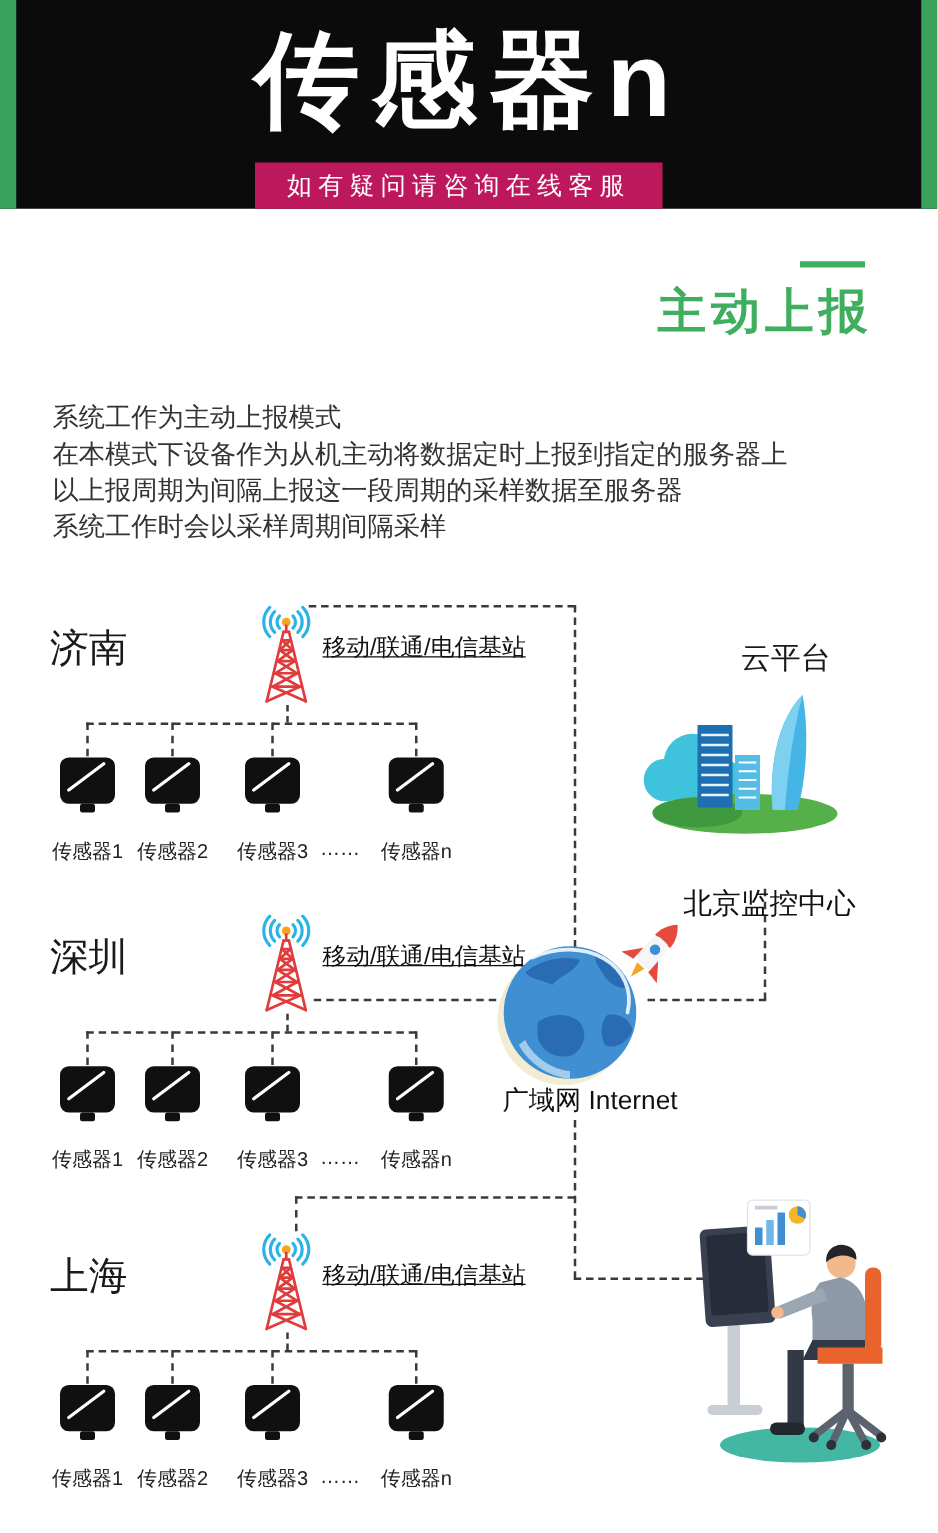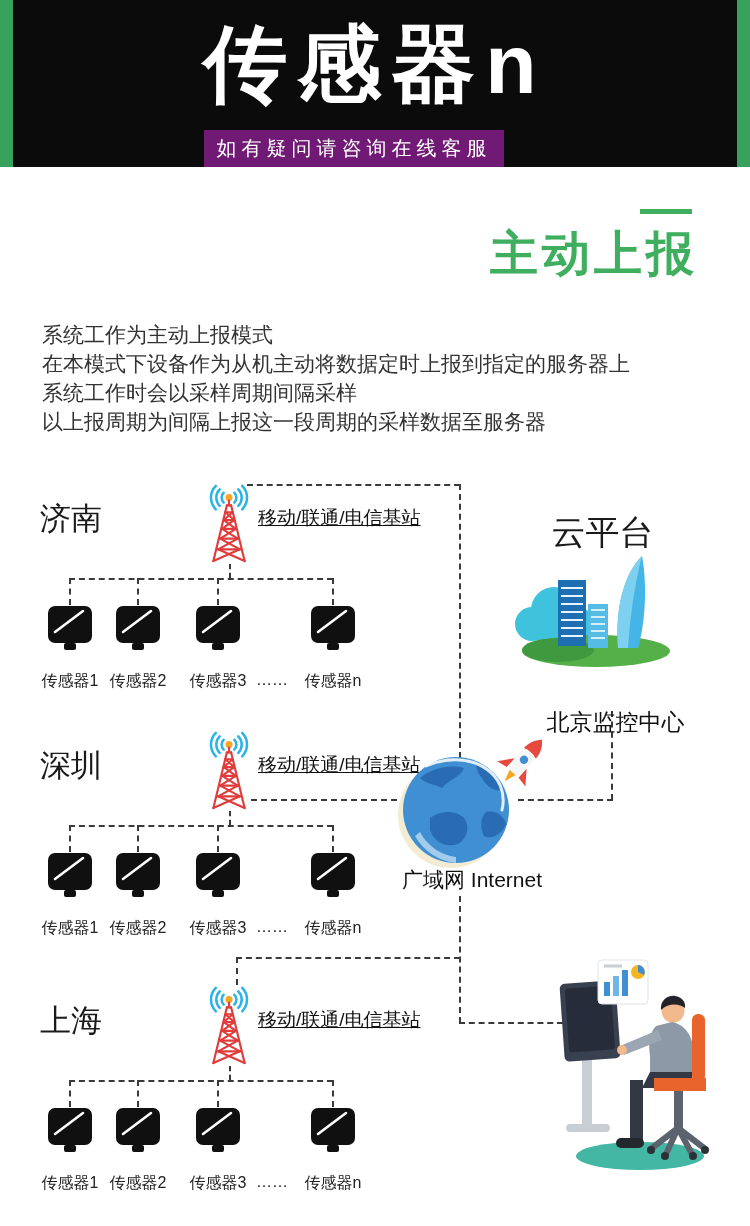--- a/index.html
+++ b/index.html
@@ -7,46 +7,46 @@
   body { font-family:"Liberation Sans","DejaVu Sans",sans-serif; }
   .page { position:relative; width:750px; height:1226px; margin:0 auto; background:#ffffff; overflow:hidden; }
 
   
   .header { position:absolute; left:0; top:0; width:750px; height:167px; background:#0b0b0b; }
   .edge-stripe { position:absolute; top:0; width:13px; height:167px; background:#38a15b; z-index:3; }
   .edge-left { left:0; }
   .edge-right { right:0; }
   .header-title { position:absolute; left:0; top:8px; width:100%; text-align:center; color:#ffffff;
                   font-size:84px; font-weight:900; letter-spacing:10px; white-space:nowrap; }
-  .notice-bar { position:absolute; left:204px; top:130px; width:300px; height:37px; background:#701a75;
+  .notice-bar { position:absolute; left:204px; top:130px; width:326px; height:37px; background:#be185d;
                 color:#ffffff; font-size:20px; letter-spacing:5px; display:flex; align-items:center;
                 justify-content:center; white-space:nowrap; }
 
   
   .intro-dash  { position:absolute; top:209px; right:58px; width:52px; height:5px; background:#3fae5e; }
-  .intro-title { position:absolute; top:222px; right:52px; color:#3fae5e; font-size:48px; font-weight:800;
+  .intro-title { position:absolute; top:222px; right:52px; color:#3fae5e; font-size:39px; font-weight:800;
                  letter-spacing:4px; white-space:nowrap;font-family:Liberation Mono, monospace; }
   .intro-text  { position:absolute; top:320px; right:48px; width:660px; color:#333333;
                  font-size:21px; line-height:29px; }
 
   
   .dash-h { position:absolute; height:0; border-top:2px dashed #3a3a3a; }
   .dash-v { position:absolute; width:0;  border-left:2px dashed #3a3a3a; }
 
   
   .city-group { position:absolute; left:0; width:470px; height:240px; }
   .city-name { position:absolute; left:40px; top:20px; font-size:31px; color:#1a1a1a; white-space:nowrap; }
   .tower { position:absolute; left:200px; top:4px; width:58px; height:82px; }
   .station-label { position:absolute; left:258px; top:27px; font-size:19px; color:#111111; white-space:nowrap;text-decoration:underline; }
   .sensor { position:absolute; top:127px; width:48px; height:46px; }
   .sensor-label { position:absolute; top:193px; font-size:16px; color:#222222; transform:translateX(-50%); white-space:nowrap; }
   .svg-icon { display:block; width:100%; height:100%; }
 
   
-  .cloud-title   { position:absolute; left:535px; top:510px; width:135px; text-align:center; font-size:34px; color:#1a1a1a; }
+  .cloud-title   { position:absolute; left:561px; top:510px; width:135px; text-align:center; font-size:24px; color:#1a1a1a; }
   .cloud-illus   { position:absolute; left:484px; top:546px; width:212px; height:128px; }
   .cloud-caption { position:absolute; left:528px; top:682px; width:175px; text-align:center; font-size:23px; color:#111111;margin-top:25px; }
   .globe-illus   { position:absolute; left:390px; top:726px; width:168px; height:146px; }
   .internet-label{ position:absolute; left:388px; top:866px; width:168px; text-align:center; font-size:21px; color:#111111; white-space:nowrap; }
   .person-illus  { position:absolute; left:556px; top:956px; width:162px; height:220px; }
   .client-caption{ position:absolute; left:538px; top:1182px; width:190px; text-align:center; font-size:20px; color:#111111; white-space:nowrap; }
 </style>
 </head>
 <body>
 
@@ -177,22 +177,22 @@
     <div class="notice-bar">如有疑问请咨询在线客服</div>
   </header>
   <div class="edge-stripe edge-left"></div>
   <div class="edge-stripe edge-right"></div>
 
   <div class="intro-dash"></div>
   <h2 class="intro-title">主动上报</h2>
   <div class="intro-text">
     <div>系统工作为主动上报模式</div>
     <div>在本模式下设备作为从机主动将数据定时上报到指定的服务器上</div>
+    <div>以上报周期为间隔上报这一段周期的采样数据至服务器</div>
     <div>系统工作时会以采样周期间隔采样</div>
-    <div>以上报周期为间隔上报这一段周期的采样数据至服务器</div>
   </div>
 
   <div class="dash-h" style="left:247px;top:484px;width:213px"></div>
   <div class="dash-v" style="left:459px;top:484px;height:274px"></div>
   <div class="dash-v" style="left:611px;top:711px;height:89px"></div>
   <div class="dash-h" style="left:518px;top:799px;width:95px"></div>
   <div class="dash-h" style="left:251px;top:799px;width:156px"></div>
   <div class="dash-v" style="left:236px;top:957px;height:28px"></div>
   <div class="dash-h" style="left:236px;top:957px;width:224px"></div>
   <div class="dash-v" style="left:459px;top:896px;height:127px"></div>

